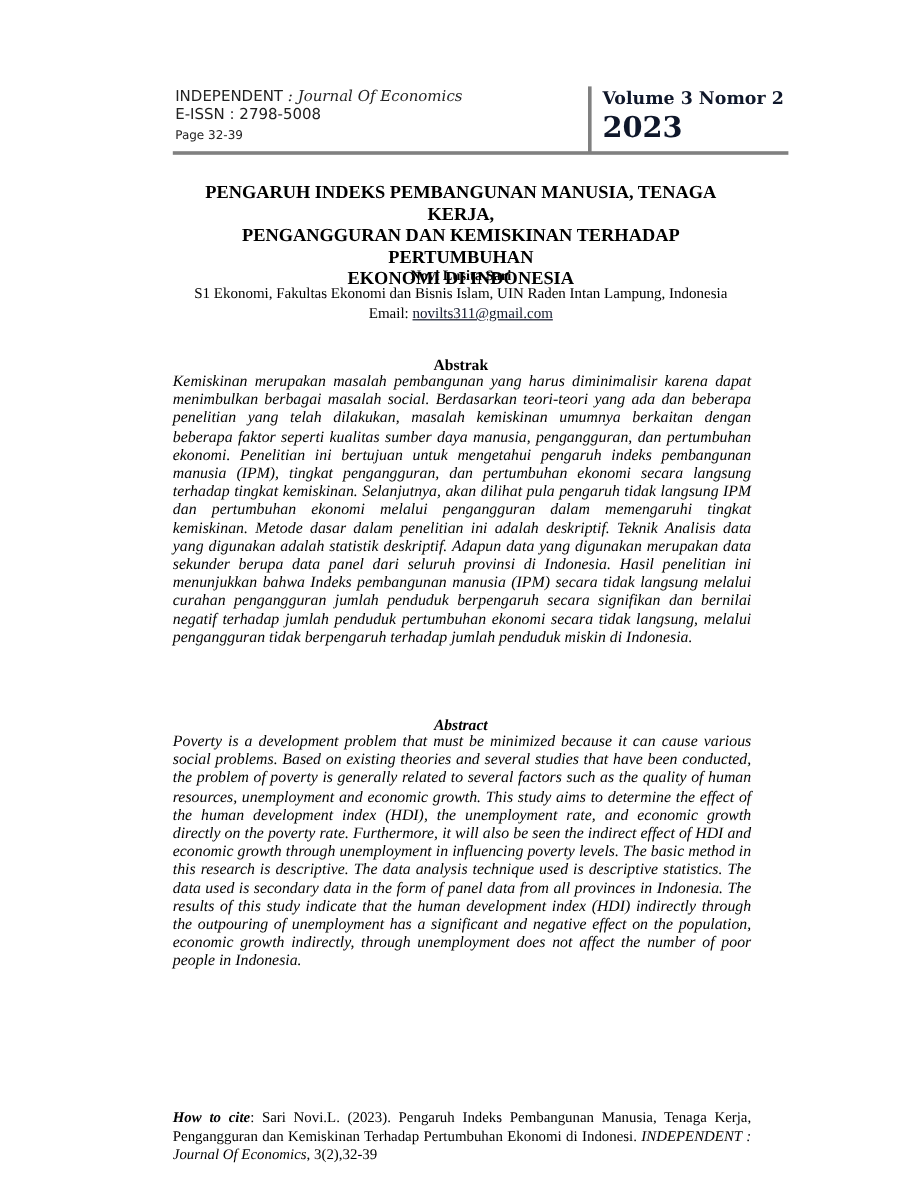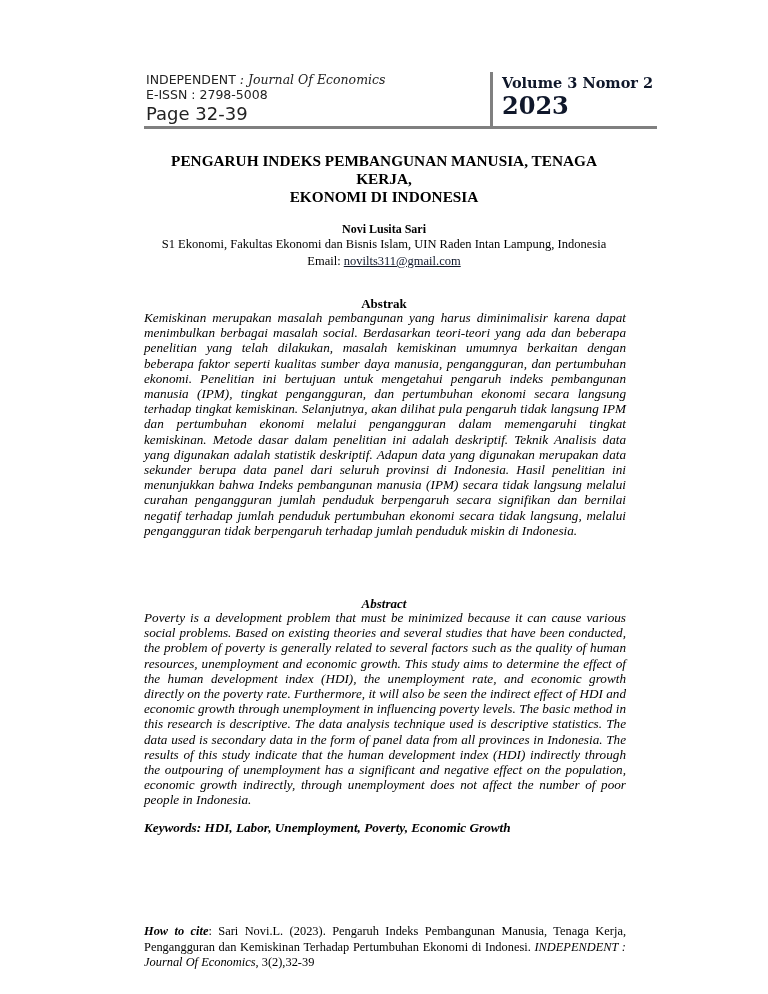--- a/index.html
+++ b/index.html
@@ -2,21 +2,21 @@
 <html><head>
   <meta charset="utf-8">
   <style>
     html, body { margin: 0; padding: 0; background: #ffffff; }
     body { width: 768px; height: 994px; position: relative; overflow: hidden; color: #000; }
     .page { position: absolute; left: 0; top: 0; width: 768px; height: 834px; }
 
     
     .hdr { position: absolute; left: 144px; top: 66px; width: 513px; height: 60px; }
     .hdr-left { position: absolute; left: 2px; top: 6px; font-family: "DejaVu Sans", sans-serif; font-size: 12.5px; line-height: 15px; color: #222; }
-    .hdr-left .line3 { font-size: 18px; line-height: 20px; margin-top: 2px; }
+    .hdr-left .line3 { font-size: 10px; line-height: 20px; margin-top: 2px; }
     .hdr-left i { font-family: "DejaVu Serif", serif; font-style: italic; font-size: 12.5px; }
     .hdr-vline { position: absolute; left: 346px; top: 6px; width: 3px; height: 56px; background: #808080; }
     .hdr-hline { position: absolute; left: 0; top: 60px; width: 513px; height: 3px; background: #808080; }
     .hdr-right { position: absolute; left: 358px; top: 8px; color: #ff0000; font-family: "DejaVu Serif", serif; font-weight: bold; }
     .hdr-right .vol { font-size: 14.5px; line-height: 18px; }
     .hdr-right .year { font-size: 24px; line-height: 28px; margin-top: 0px; }
 
     
     .title { position: absolute; left: 144px; top: 152px; width: 480px; text-align: center; font-family: "Liberation Serif", serif; font-weight: bold; font-size: 15.3px; line-height: 18px; }
     .author { position: absolute; left: 144px; top: 222px; width: 480px; text-align: center; font-family: "Liberation Serif", serif; font-weight: bold; font-size: 12px; }
@@ -56,35 +56,35 @@
     <div class="hdr-vline"></div>
     <div class="hdr-right" style="color: #0f172a;">
       <div class="vol">Volume 3 Nomor 2</div>
       <div class="year">2023</div>
     </div>
     <div class="hdr-hline"></div>
   </div>
 
   <div class="title">
     <div>PENGARUH INDEKS PEMBANGUNAN MANUSIA, TENAGA KERJA,</div>
+    <div>PENGANGGURAN DAN KEMISKINAN TERHADAP PERTUMBUHAN</div>
     <div>EKONOMI DI INDONESIA</div>
   </div>
 
   <div class="author">Novi Lusita Sari</div>
   <div class="affil">S1 Ekonomi, Fakultas Ekonomi dan Bisnis Islam, UIN Raden Intan Lampung, Indonesia</div>
   <div class="email">
     <span>Email: </span><a href="mailto:novilts311@gmail.com">novilts311@gmail.com</a>
   </div>
 
   <div class="sec-head abs-id-head">Abstrak</div>
   <div class="abs-body abs-id">Kemiskinan merupakan masalah pembangunan yang harus diminimalisir karena dapat menimbulkan berbagai masalah social. Berdasarkan teori-teori yang ada dan beberapa penelitian yang telah dilakukan, masalah kemiskinan umumnya berkaitan dengan beberapa faktor seperti kualitas sumber daya manusia, pengangguran, dan pertumbuhan ekonomi. Penelitian ini bertujuan untuk mengetahui pengaruh indeks pembangunan manusia (IPM), tingkat pengangguran, dan pertumbuhan ekonomi secara langsung terhadap tingkat kemiskinan. Selanjutnya, akan dilihat pula pengaruh tidak langsung IPM dan pertumbuhan ekonomi melalui pengangguran dalam memengaruhi tingkat kemiskinan. Metode dasar dalam penelitian ini adalah deskriptif. Teknik Analisis data yang digunakan adalah statistik deskriptif. Adapun data yang digunakan merupakan data sekunder berupa data panel dari seluruh provinsi di Indonesia. Hasil penelitian ini menunjukkan bahwa Indeks pembangunan manusia (IPM) secara tidak langsung melalui curahan pengangguran jumlah penduduk berpengaruh secara signifikan dan bernilai negatif terhadap jumlah penduduk pertumbuhan ekonomi secara tidak langsung, melalui pengangguran tidak berpengaruh terhadap jumlah penduduk miskin di Indonesia.</div>
 
 
   <div class="sec-head abs-en-head">Abstract</div>
   <div class="abs-body abs-en">Poverty is a development problem that must be minimized because it can cause various social problems. Based on existing theories and several studies that have been conducted, the problem of poverty is generally related to several factors such as the quality of human resources, unemployment and economic growth. This study aims to determine the effect of the human development index (HDI), the unemployment rate, and economic growth directly on the poverty rate. Furthermore, it will also be seen the indirect effect of HDI and economic growth through unemployment in influencing poverty levels. The basic method in this research is descriptive. The data analysis technique used is descriptive statistics. The data used is secondary data in the form of panel data from all provinces in Indonesia. The results of this study indicate that the human development index (HDI) indirectly through the outpouring of unemployment has a significant and negative effect on the population, economic growth indirectly, through unemployment does not affect the number of poor people in Indonesia.</div>
 
-  <div class="kw kw-en">Keywords: HDI, Labor, Unemployment, Poverty, Economic Growth</div>
 
   <div class="cite">
     <span class="lbl">How to cite</span><span>: Sari Novi.L. (2023). Pengaruh Indeks Pembangunan Manusia, Tenaga Kerja, Pengangguran dan Kemiskinan Terhadap Pertumbuhan Ekonomi di Indonesi. </span><i>INDEPENDENT : Journal Of Economics</i><span>, 3(2),32-39</span>
   </div>
 
 </div>
 
 </body></html>

